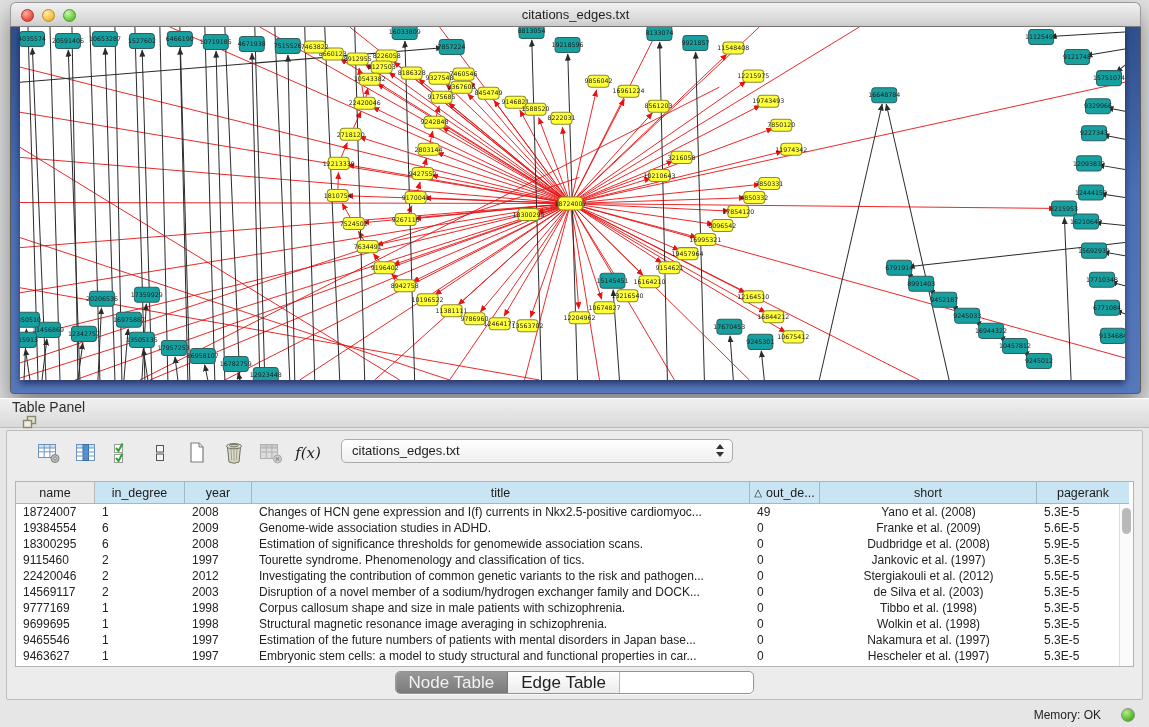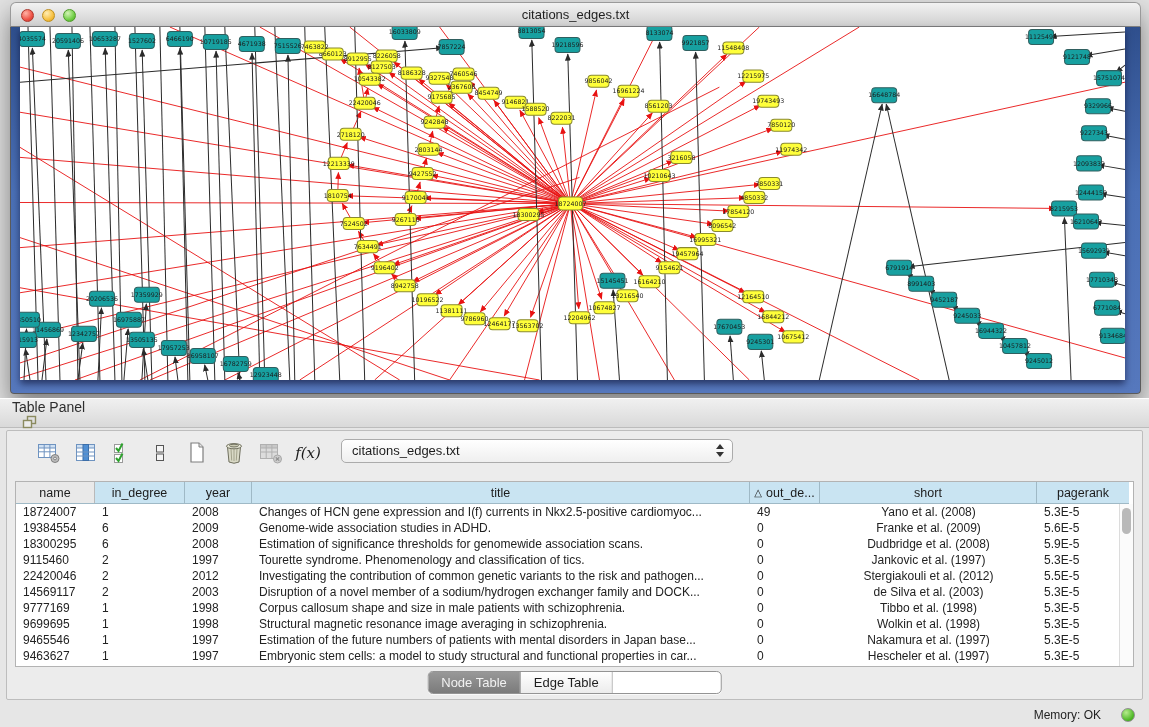--- a/index.html
+++ b/index.html
@@ -64,21 +64,21 @@
     font-size:12px; color:#222; align-items:center; }
   .td { padding:0 4px 0 7px; white-space:nowrap; overflow:hidden; }
   .td.c-short { text-align:center; padding:0 2px; }
   .vscroll { position:absolute; top:22px; right:0; bottom:0; width:14px; background:#fbfbfb;
     border-left:1px solid #dcdcdc; }
   .vthumb { position:absolute; top:4px; left:2px; width:9px; height:26px; background:#b9b9b9; border-radius:5px; }
 
   .tabbar { position:absolute; bottom:5px; left:50%; transform:translateX(-50%);
     display:flex; height:23px; border:1px solid #949494; border-radius:5px; overflow:hidden;
     background:#ffffff; box-shadow:0 1px 0 rgba(255,255,255,.7); }
-  .tab { padding:0 13px; line-height:21px; font-size:13px; color:#1e1e1e;
+  .tab { padding:0 13px; line-height:21px; font-size:17px; color:#1e1e1e;
     background:linear-gradient(#ffffff,#ececec); border-right:1px solid #b8b8b8; white-space:nowrap; }
   .tab:last-child { border-right:none;margin-top:44px; }
   .tab.selected { background:linear-gradient(#989898,#7b7b7b); color:#f2f2f2; border-right:1px solid #6f6f6f; }
 
   #status-bar { position:absolute; bottom:0; left:0; right:0; height:25px;
     display:flex; align-items:center; justify-content:flex-end; gap:20px; padding-right:14px;
     font-size:12px; color:#1f1f1f; }
   .mem-dot { width:14px; height:14px; border-radius:50%; border:1px solid #8f8f8f;
     background:radial-gradient(circle at 35% 30%,#b6ec8d,#49b621 70%,#3a9b18); }
 </style>

